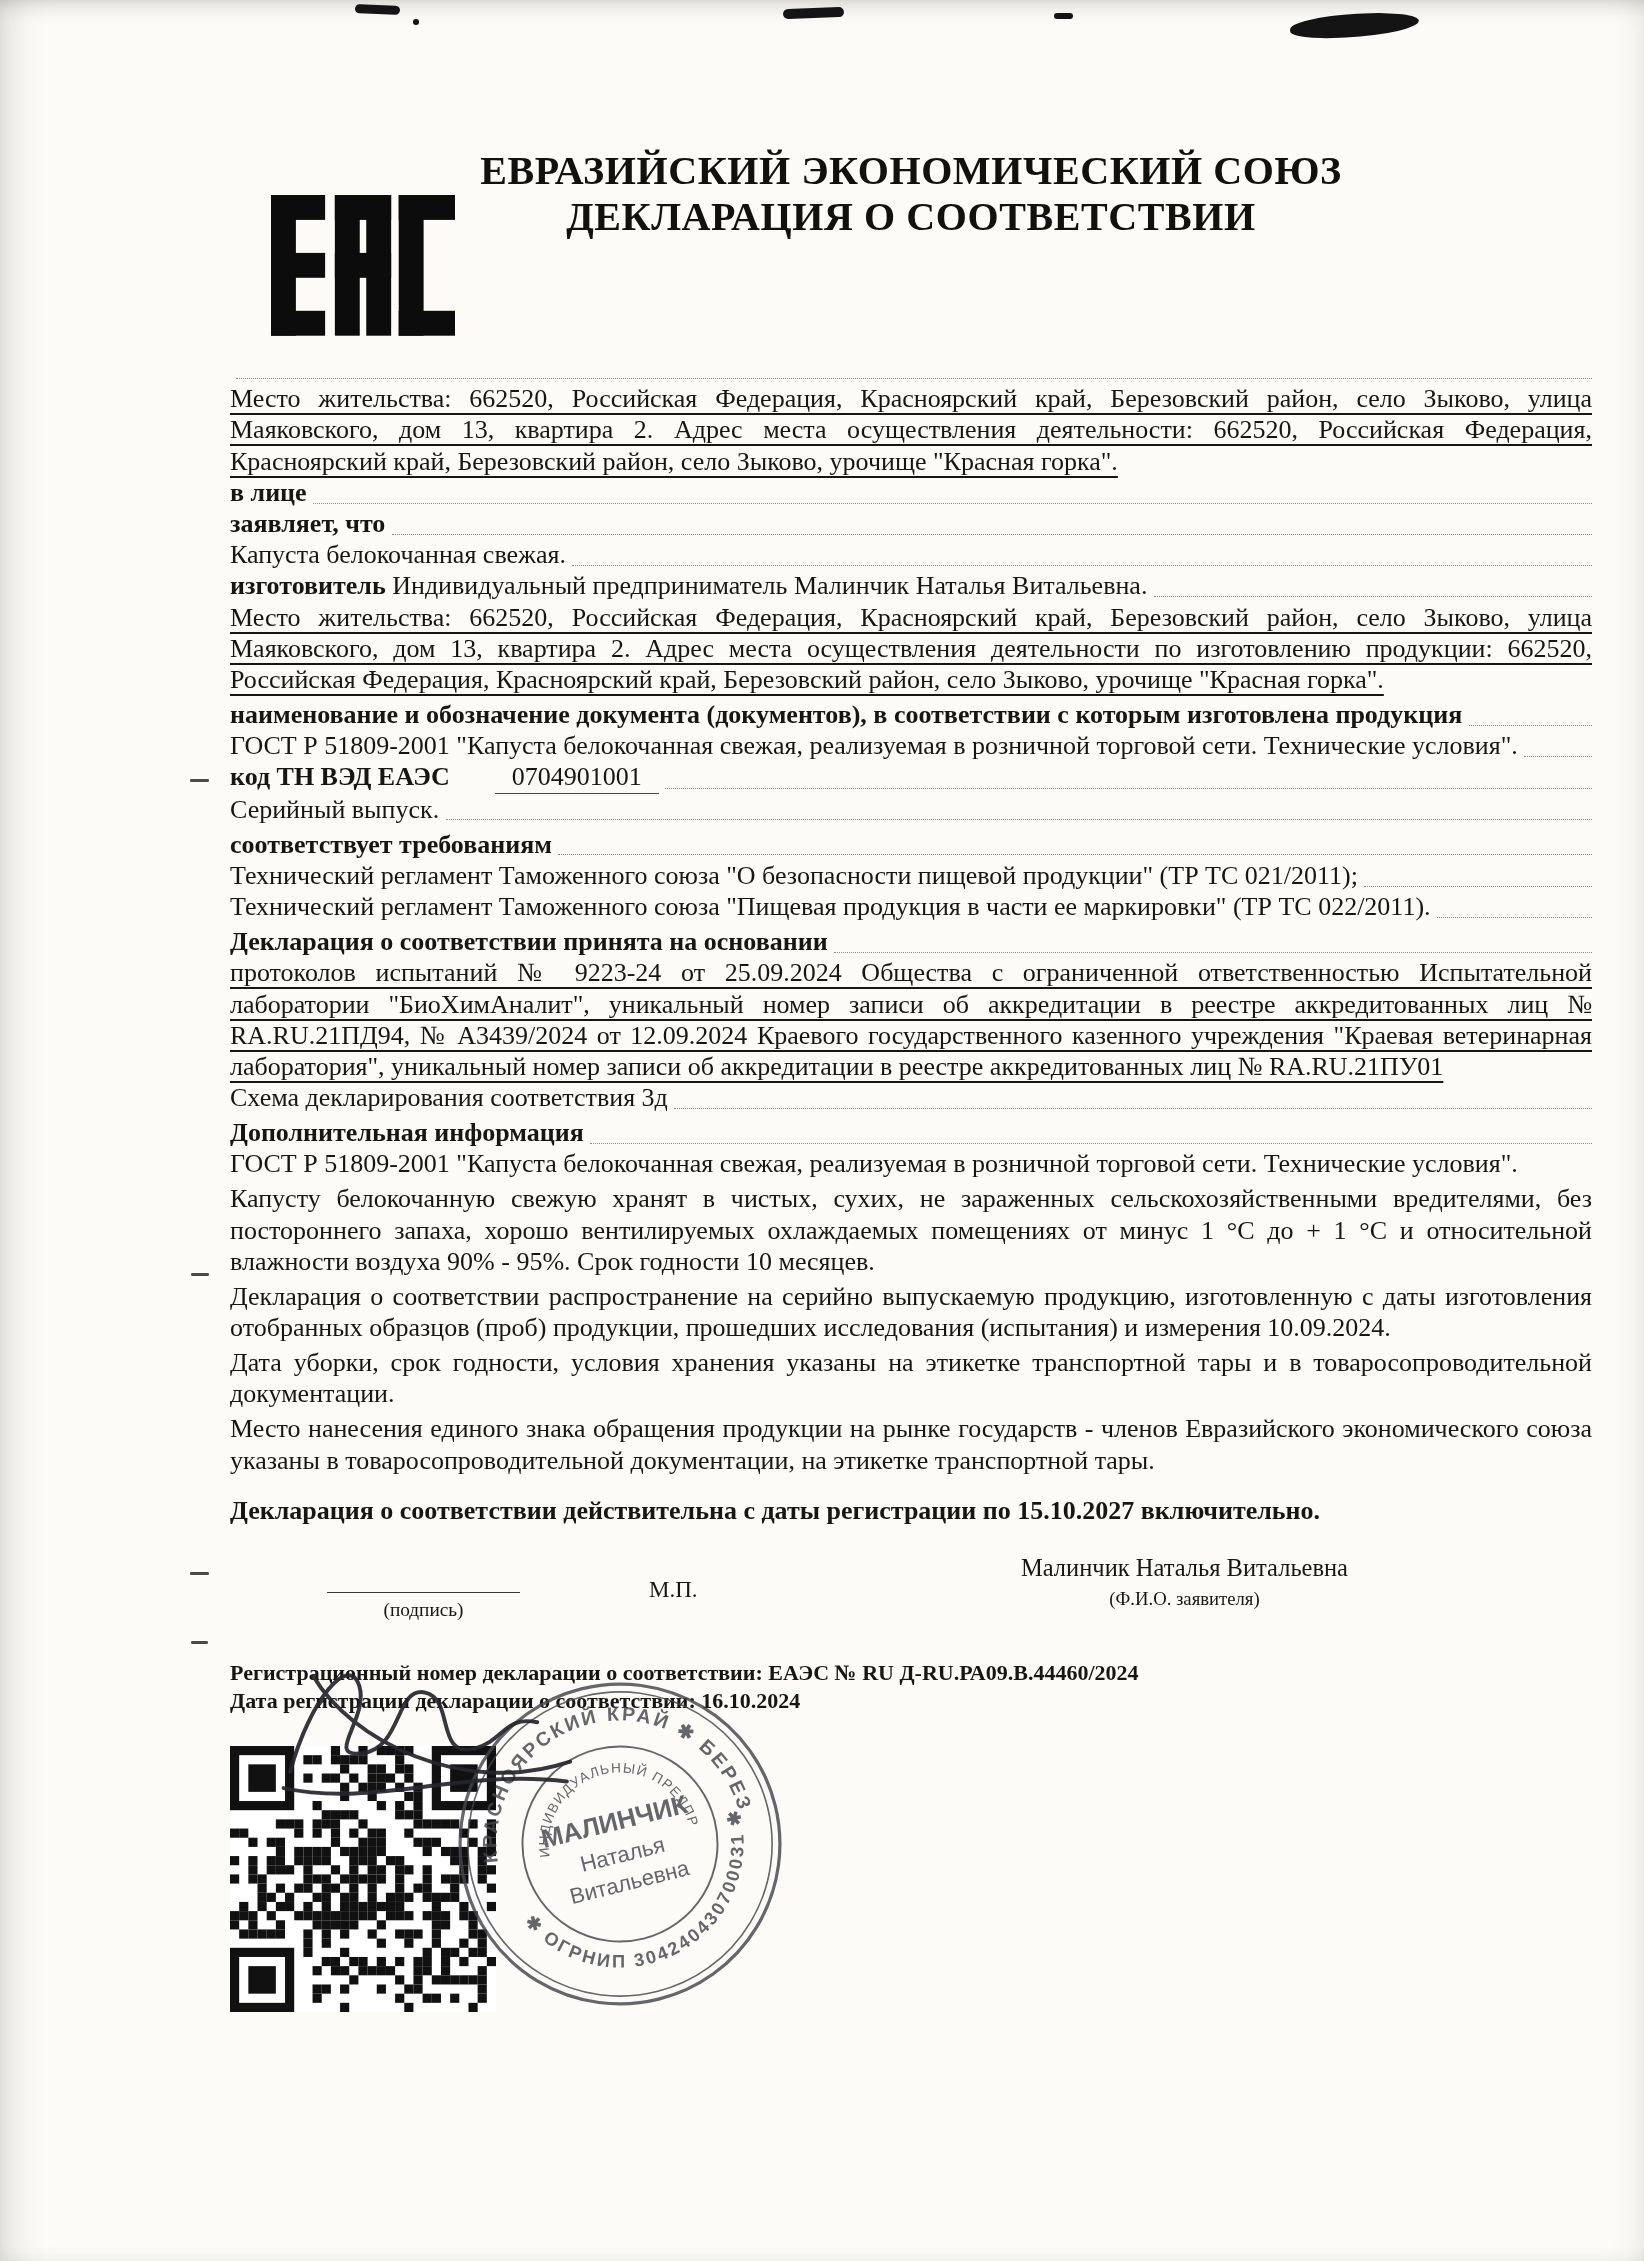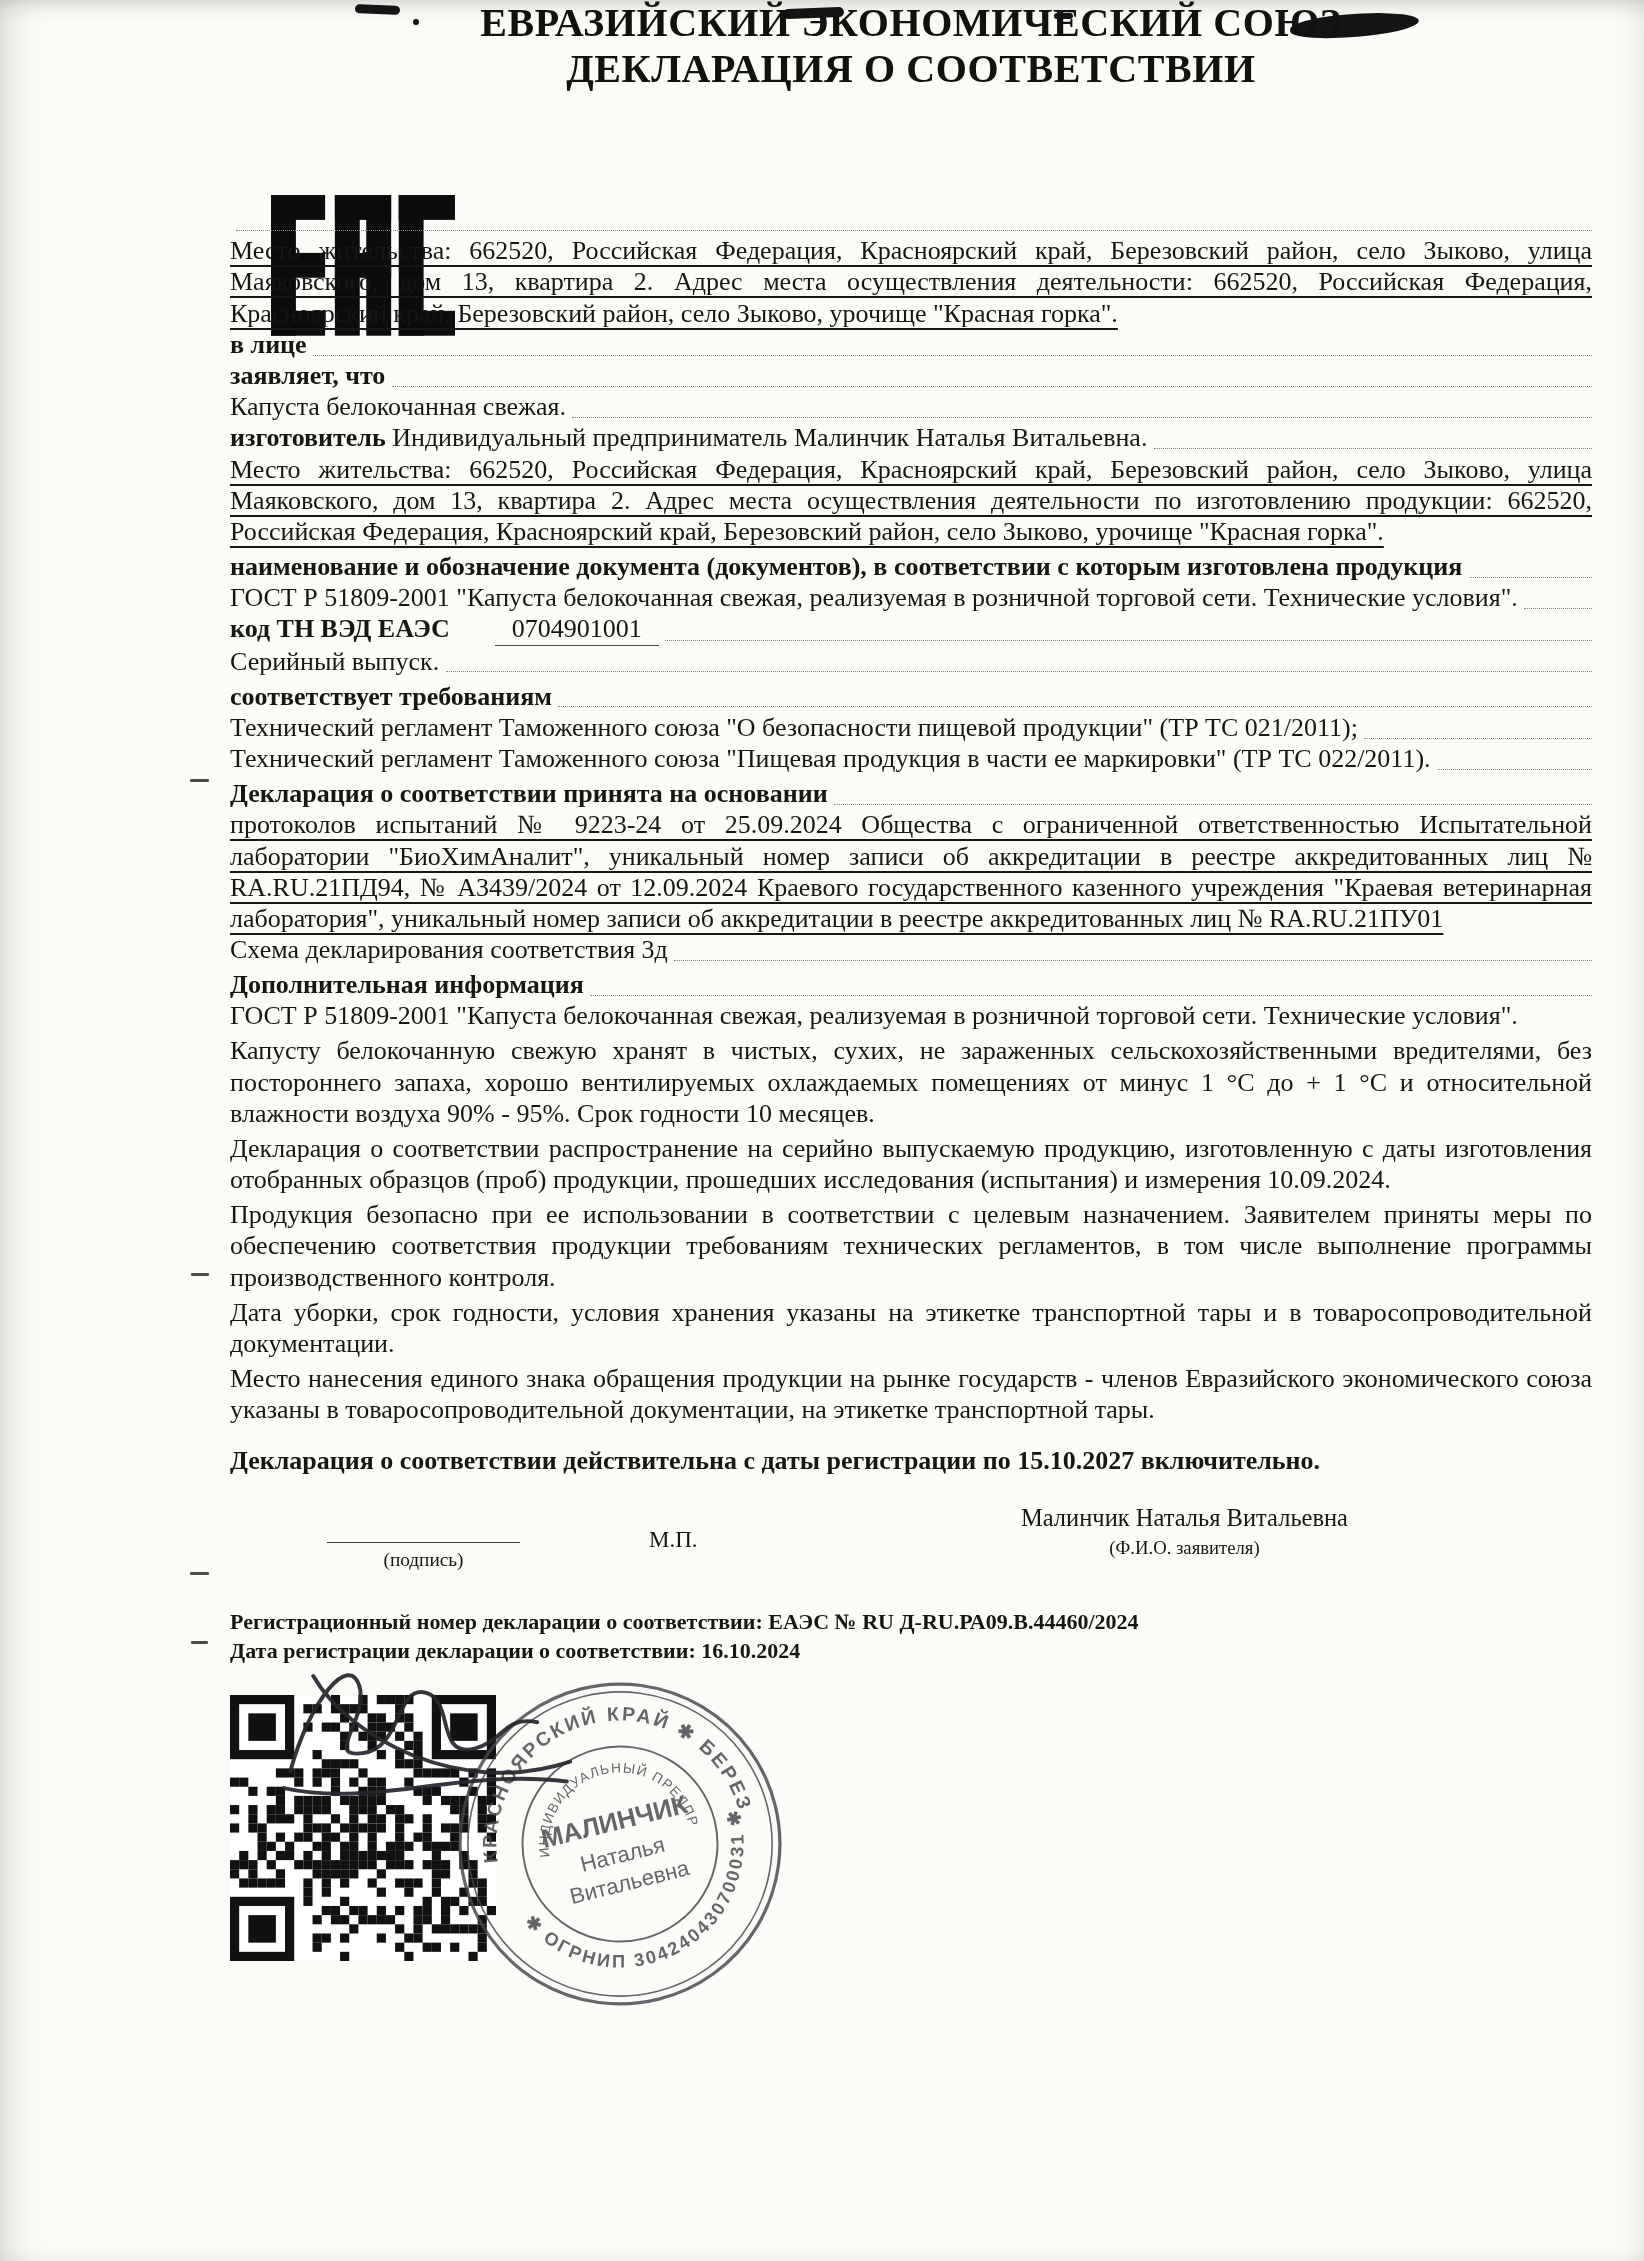--- a/index.html
+++ b/index.html
@@ -13,21 +13,21 @@
                 inset 0 18px 29px -22.6px rgba(0,0,0,.28),
                 inset 0 -13px 26px -22.6px rgba(0,0,0,.10);
   }
   .artifact { position:absolute; background:#141414; }
   .dash-mark { position:absolute; background:#4a4a46; height:3.2px; border-radius:1.3px; }
 
   .eac-logo { position:absolute; left:271px; top:195px; width:184px; }
   .eac-logo svg { display:block; width:100%; }
 
   .content { position:absolute; left:230px; top:0; width:1362px; }
-  .titles { text-align:center; font-weight:bold; font-size:40px; line-height:1.16; letter-spacing:0.6px; color:#131110; }
+  .titles { padding-top:148px; text-align:center; font-weight:bold; font-size:40px; line-height:1.16; letter-spacing:0.6px; color:#131110; }
   .body { margin-top:137px; font-size:26px; line-height:1.2; }
 
   .jp { text-align:justify; }
   .b { font-weight:bold; }
   .ruled {
     text-decoration-line:underline;
     text-decoration-style:dotted;
     text-decoration-color:#8f8c80;
     text-decoration-thickness:1.3px;
     text-underline-offset:5.8px;
@@ -172,21 +172,20 @@
       </div>
 
       <div class="row gap6">
         <span class="b">Дополнительная информация</span>
         <span class="fill"></span>
       </div>
 
       <p class="jp">ГОСТ Р 51809-2001 "Капуста белокочанная свежая, реализуемая в розничной торговой сети. Технические условия".</p>
       <p class="jp gap6">Капусту белокочанную свежую хранят в чистых, сухих, не зараженных сельскохозяйственными вредителями, без постороннего запаха, хорошо вентилируемых охлаждаемых помещениях от минус 1 °С до + 1 °С и относительной влажности воздуха  90% - 95%. Срок годности 10 месяцев.</p>
       <p class="jp gap6">Декларация о соответствии распространение на серийно выпускаемую продукцию, изготовленную с даты изготовления отобранных образцов (проб) продукции, прошедших исследования (испытания) и измерения 10.09.2024.</p>
-      <p class="jp gap6">Продукция безопасно при ее использовании в соответствии с целевым назначением. Заявителем приняты меры по обеспечению соответствия продукции требованиям технических регламентов, в том числе выполнение программы производственного контроля.</p>
       <p class="jp gap6">Дата уборки, срок годности, условия хранения указаны на этикетке транспортной тары и в товаросопроводительной документации.</p>
       <p class="jp gap6">Место нанесения единого знака обращения продукции на рынке государств - членов Евразийского экономического союза указаны в товаросопроводительной документации, на этикетке транспортной тары.</p>
 
       <p class="b gap30">Декларация о соответствии действительна с даты регистрации по 15.10.2027 включительно.</p>
 
       <div class="sig-row">
         <div class="sig-col">
           <div class="sig-line"></div>
           <div>(подпись)</div>
         </div>

